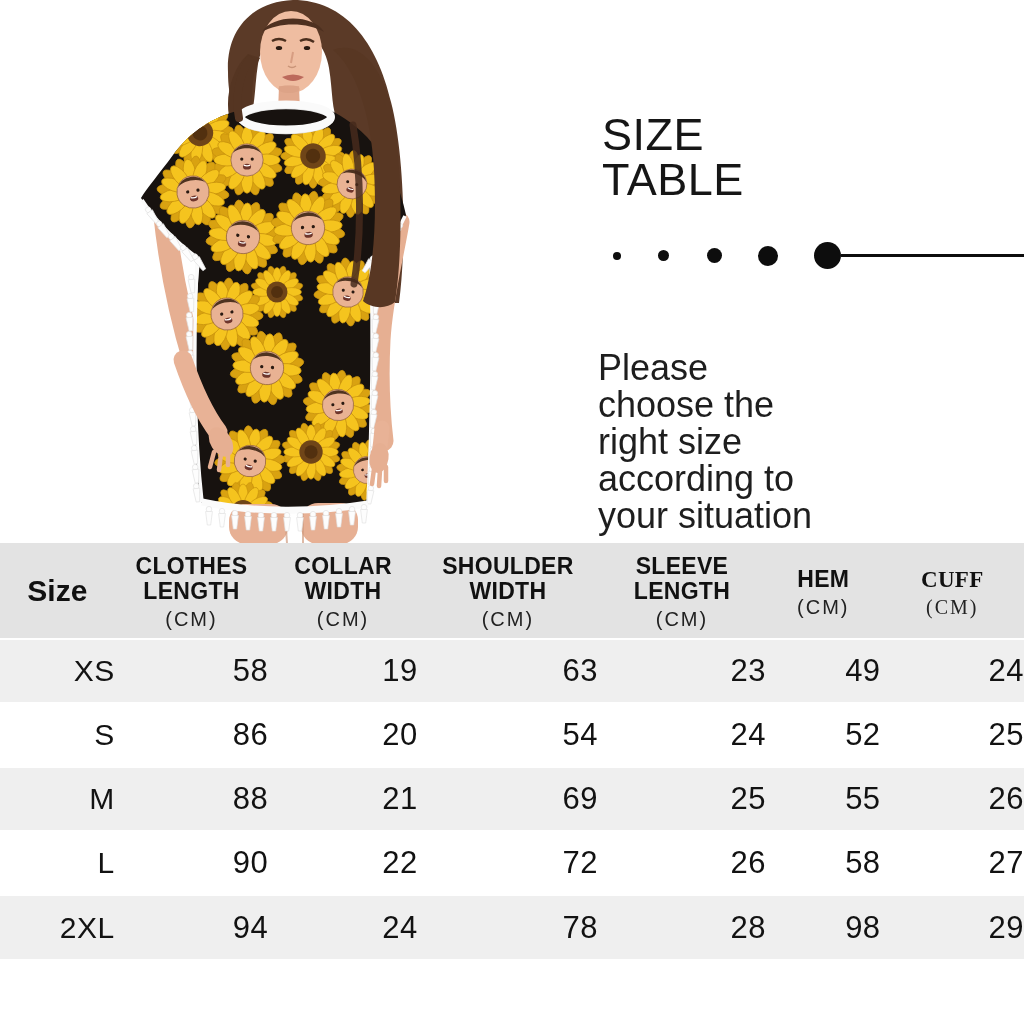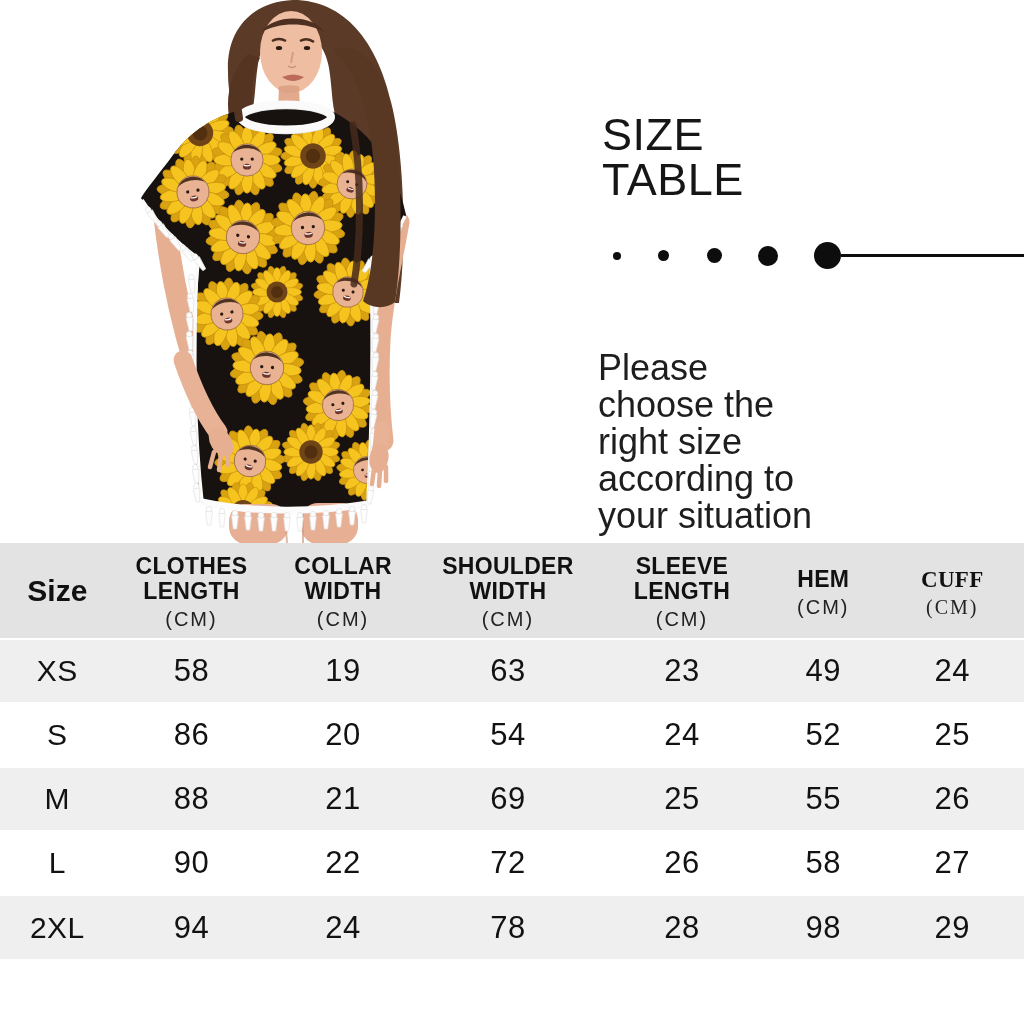--- a/index.html
+++ b/index.html
@@ -27,21 +27,21 @@
              table-layout:fixed;padding-left:36px;}
   thead tr{height:96px;background:#e3e3e3;}
   tbody tr{height:64px;border-top:2px solid #fff;}
   tbody tr:nth-child(odd){background:#efefef;}
   tbody tr:nth-child(even){background:#ffffff;}
   th,td{text-align:center;vertical-align:middle;padding:0;}
   th .size-label{font-size:30px;font-weight:700;color:#111;}
   th .col-label{font-size:23px;font-weight:700;line-height:25px;letter-spacing:.3px;color:#111;
                 margin:4px auto;max-width:92%;}
   th .col-unit{font-size:20px;font-weight:400;letter-spacing:2px;margin-top:3px;color:#222;}
-  td{font-size:31px;font-weight:400;color:#121212;letter-spacing:.5px;}
+  td{font-size:31px;font-weight:400;color:#121212;letter-spacing:.5px;text-align:right;}
   td.size-cell{font-size:30px;}
 </style>
 </head>
 <body>
 
 <div class="stage">
 
   <svg class="photo" id="photo-svg" viewBox="0 0 560 543">
     <defs>
       <clipPath id="dressClip">

